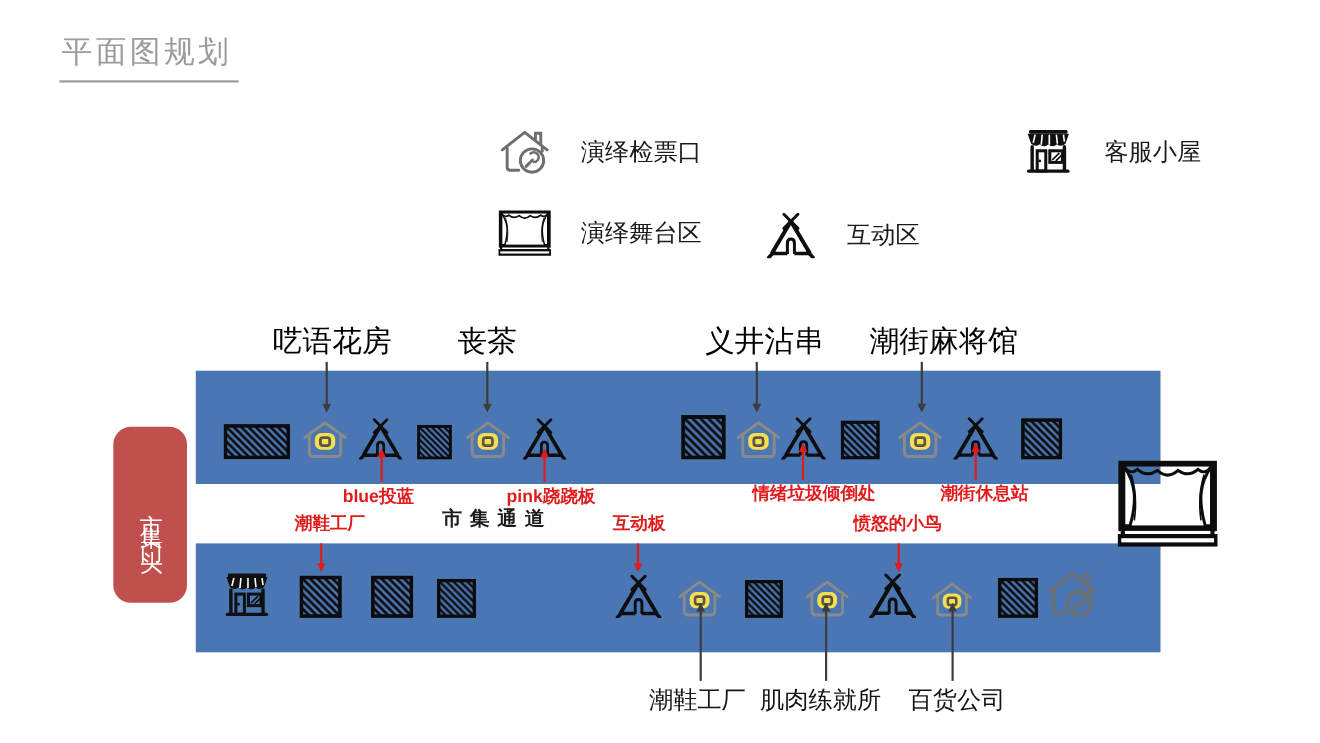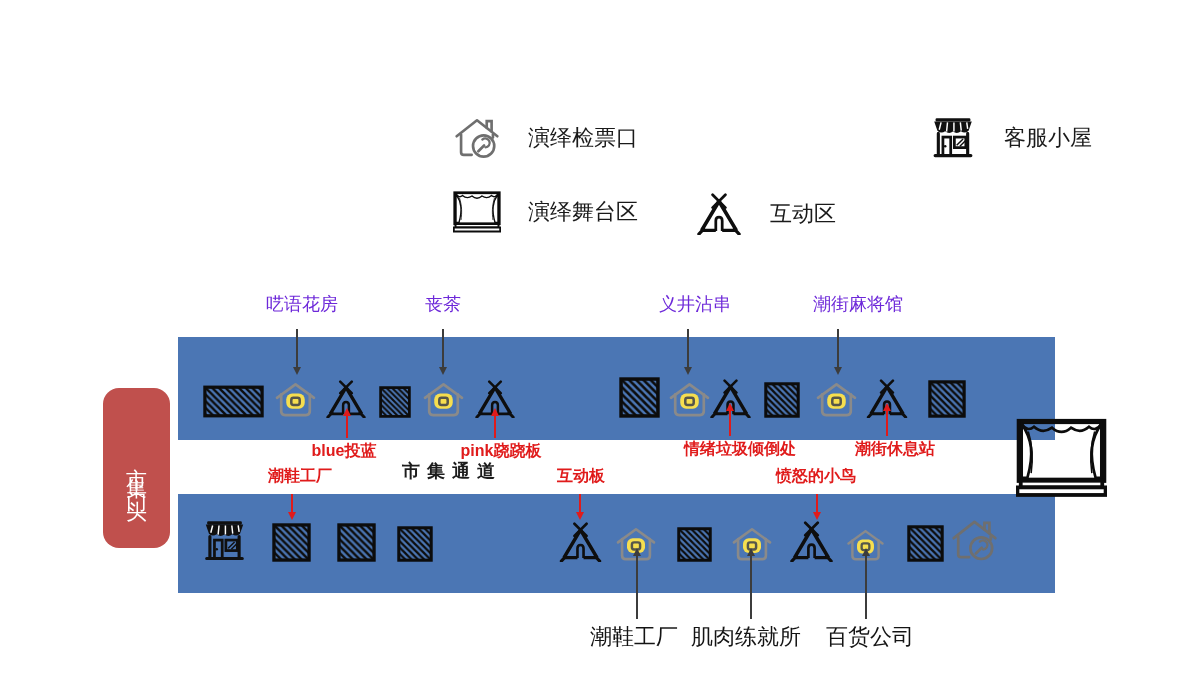--- a/index.html
+++ b/index.html
@@ -31,21 +31,21 @@
 
   
   #aisle-label{position:absolute;left:402px;top:459px;font-size:18px;font-weight:700;
     letter-spacing:7px;color:#1c1c1c;white-space:nowrap;}
 
   
   #stage-right{position:absolute;left:1016px;top:418px;width:91px;height:80px;z-index:5;}
 
   
   .callout{position:absolute;text-align:center;white-space:nowrap;}
-  .blk{color:#6d28d9;font-size:18px;}
+  .blk{color:#000000;font-size:27px;}
   .blk2{color:#141414;font-size:22px;}
   .red{color:var(--highlight-red,#e01b1b);font-size:16px;font-weight:700;}
 
   
   .arr{position:absolute;width:12px;margin-left:-6px;z-index:4;}
   .arr .shaft{position:absolute;left:50%;top:2px;bottom:2px;width:1.8px;margin-left:-0.9px;}
   .arr.black .shaft{background:#3c3c3c;}
   .arr.red-a .shaft{background:var(--highlight-red,#e01b1b);}
   .arr.up::before{content:"";position:absolute;top:-1px;left:50%;margin-left:-4.5px;
     border-left:4.5px solid transparent;border-right:4.5px solid transparent;border-bottom:8px solid #3c3c3c;}
@@ -114,20 +114,21 @@
       <path d="M90,6 C79,22 77,38 84,63 L90,63 Z" fill="#ffffff" stroke="#0c0c0c" stroke-width="2.8"></path>
       <path d="M13,14 C18,30 18,44 16,58 M83,14 C78,30 78,44 80,58" fill="none" stroke="#0c0c0c" stroke-width="1.6"></path>
       <rect x="5" y="66" width="86" height="7" fill="#ffffff" stroke="#0c0c0c" stroke-width="4"></rect>
       <rect x="1.5" y="73" width="93" height="8" fill="#ffffff" stroke="#0c0c0c" stroke-width="4"></rect>
     </symbol>
   </defs>
 </svg>
 
 <div id="slide">
 
+  <div id="page-title">平面图规划</div>
 
   <div class="lg-item" style="left:452px;top:112px">
     <span class="lg-ic">
         <svg width="46" height="46">
           <use href="#sym-ticket-house" width="46" height="46"></use>
         </svg>
       </span>
     <span class="lg-label">演绎检票口</span>
   </div>
   <div class="lg-item" style="left:928px;top:112px">

